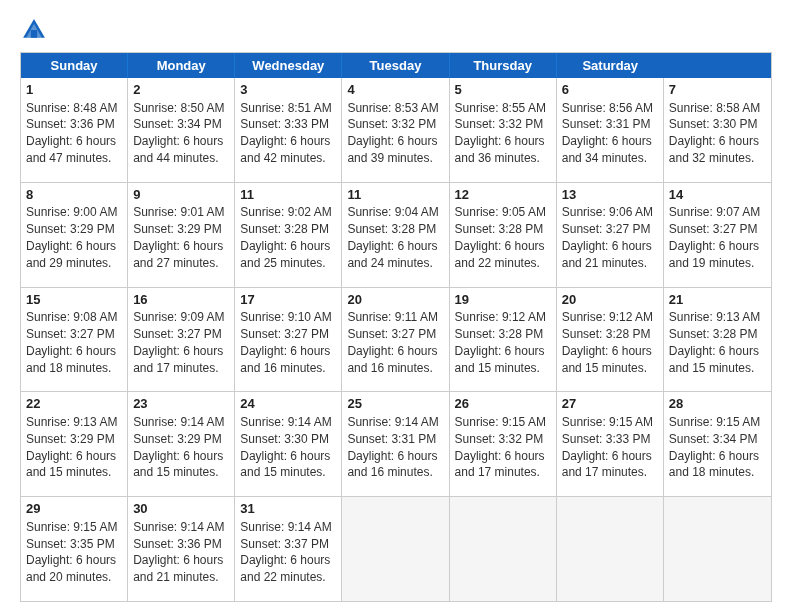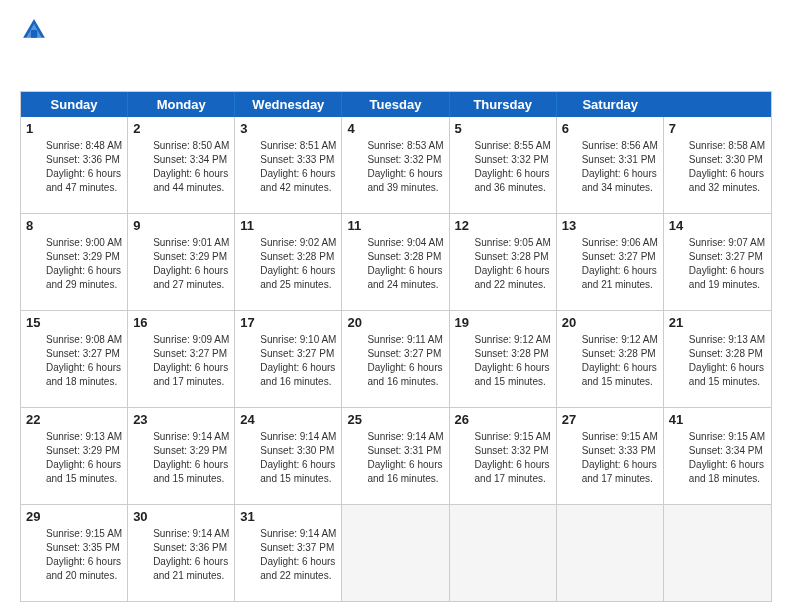--- a/index.html
+++ b/index.html
@@ -9,21 +9,20 @@
       width: 792px;
       height: 612px;
       overflow: hidden;
     }
     .page {
       width: 792px;
       height: 612px;
       padding: 16px 20px 10px 20px;
       display: flex;
       flex-direction: column;
-      gap: 39px;
     }
     .header {
       display: flex;
       justify-content: space-between;
       align-items: flex-start;
       margin-bottom: 8px;
     }
     .logo {
       display: flex;
       align-items: center;
@@ -95,24 +94,23 @@
     .cal-cell:last-child { border-right: none; }
     .cal-cell.empty { background: #f5f5f5; }
     .day-num {
       font-size: 13px;
       font-weight: bold;
       color: #222;
       display: block;
       margin-bottom: 1px;
     }
     .cell-text {
-      font-size: 10px;
+      font-size: 12px;
       color: #333;
       line-height: 1.4;
-      margin-left: 20px;
     }
   </style>
 </head>
 <body>
 
 <div class="page">
   <div class="header">
     <div class="logo">
       <svg class="logo-icon" viewBox="0 0 36 36">
         <polygon points="18,4 32,28 4,28" fill="#1565c0"></polygon>
@@ -249,21 +247,21 @@
           </div>
           <div class="cal-cell">
             <span class="day-num">26</span>
             <div class="cell-text">Sunrise: 9:15 AM<br>Sunset: 3:32 PM<br>Daylight: 6 hours and 17 minutes.</div>
           </div>
           <div class="cal-cell">
             <span class="day-num">27</span>
             <div class="cell-text">Sunrise: 9:15 AM<br>Sunset: 3:33 PM<br>Daylight: 6 hours and 17 minutes.</div>
           </div>
           <div class="cal-cell">
-            <span class="day-num">41</span>
+            <span class="day-num">28</span>
             <div class="cell-text">Sunrise: 9:15 AM<br>Sunset: 3:34 PM<br>Daylight: 6 hours and 18 minutes.</div>
           </div>
         </div>
         <div class="cal-row">
           <div class="cal-cell">
             <span class="day-num">29</span>
             <div class="cell-text">Sunrise: 9:15 AM<br>Sunset: 3:35 PM<br>Daylight: 6 hours and 20 minutes.</div>
           </div>
           <div class="cal-cell">
             <span class="day-num">30</span>

